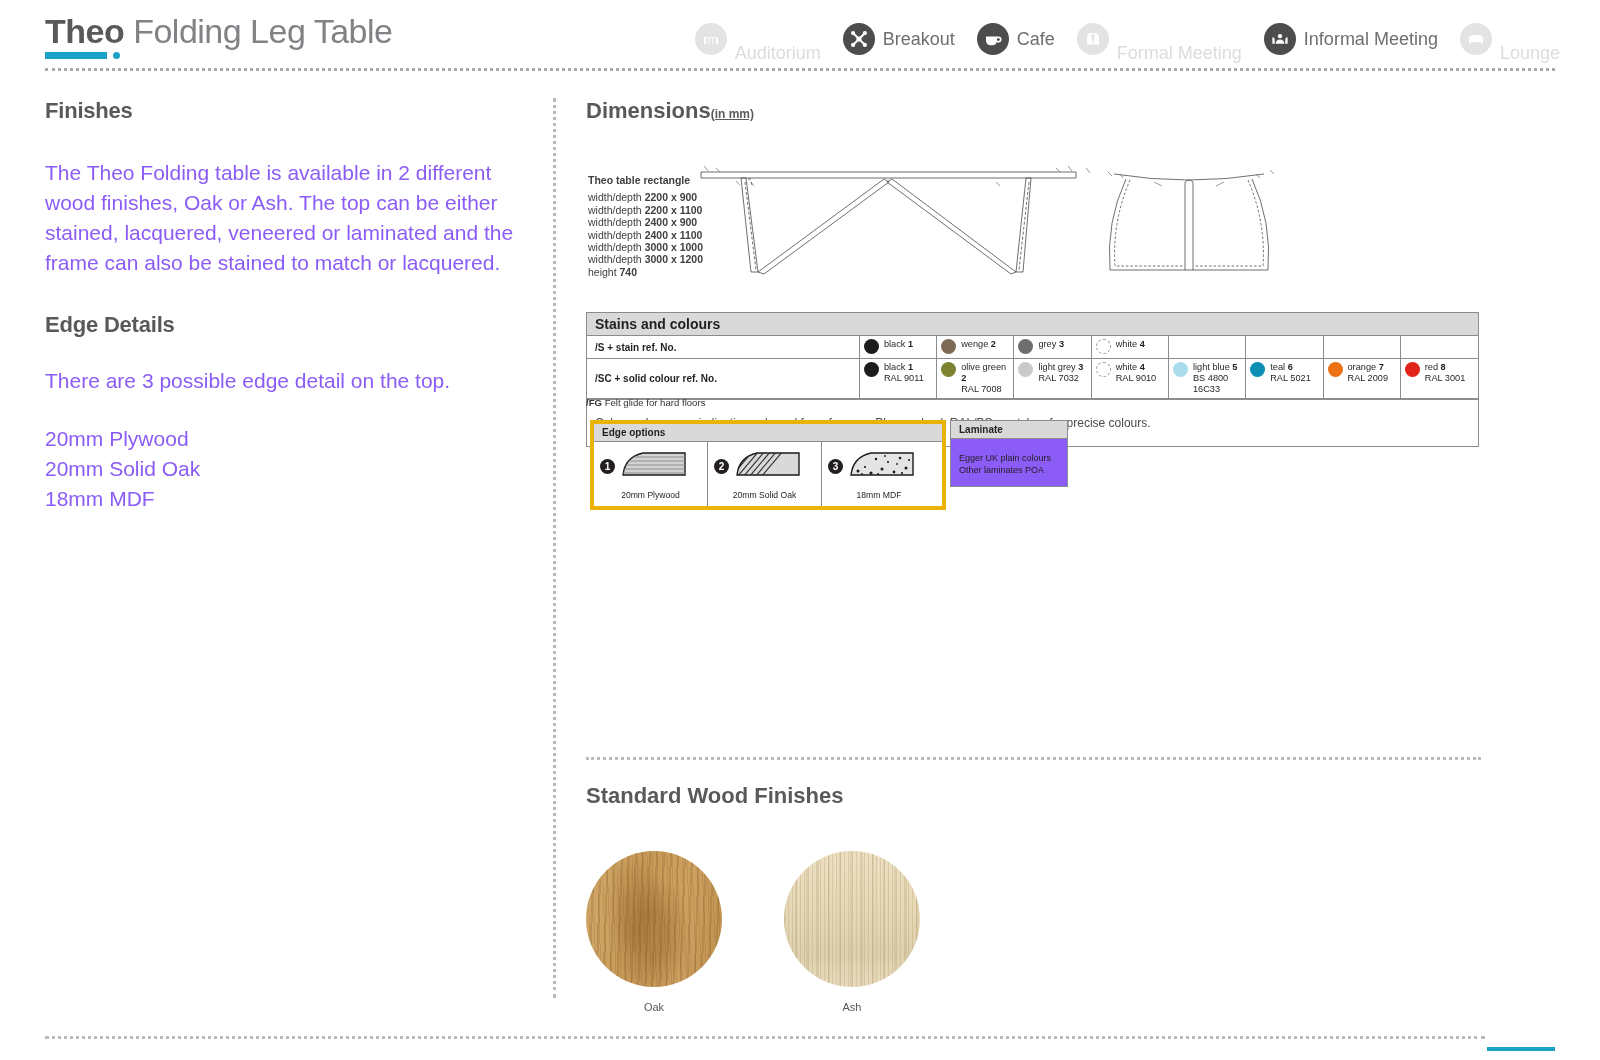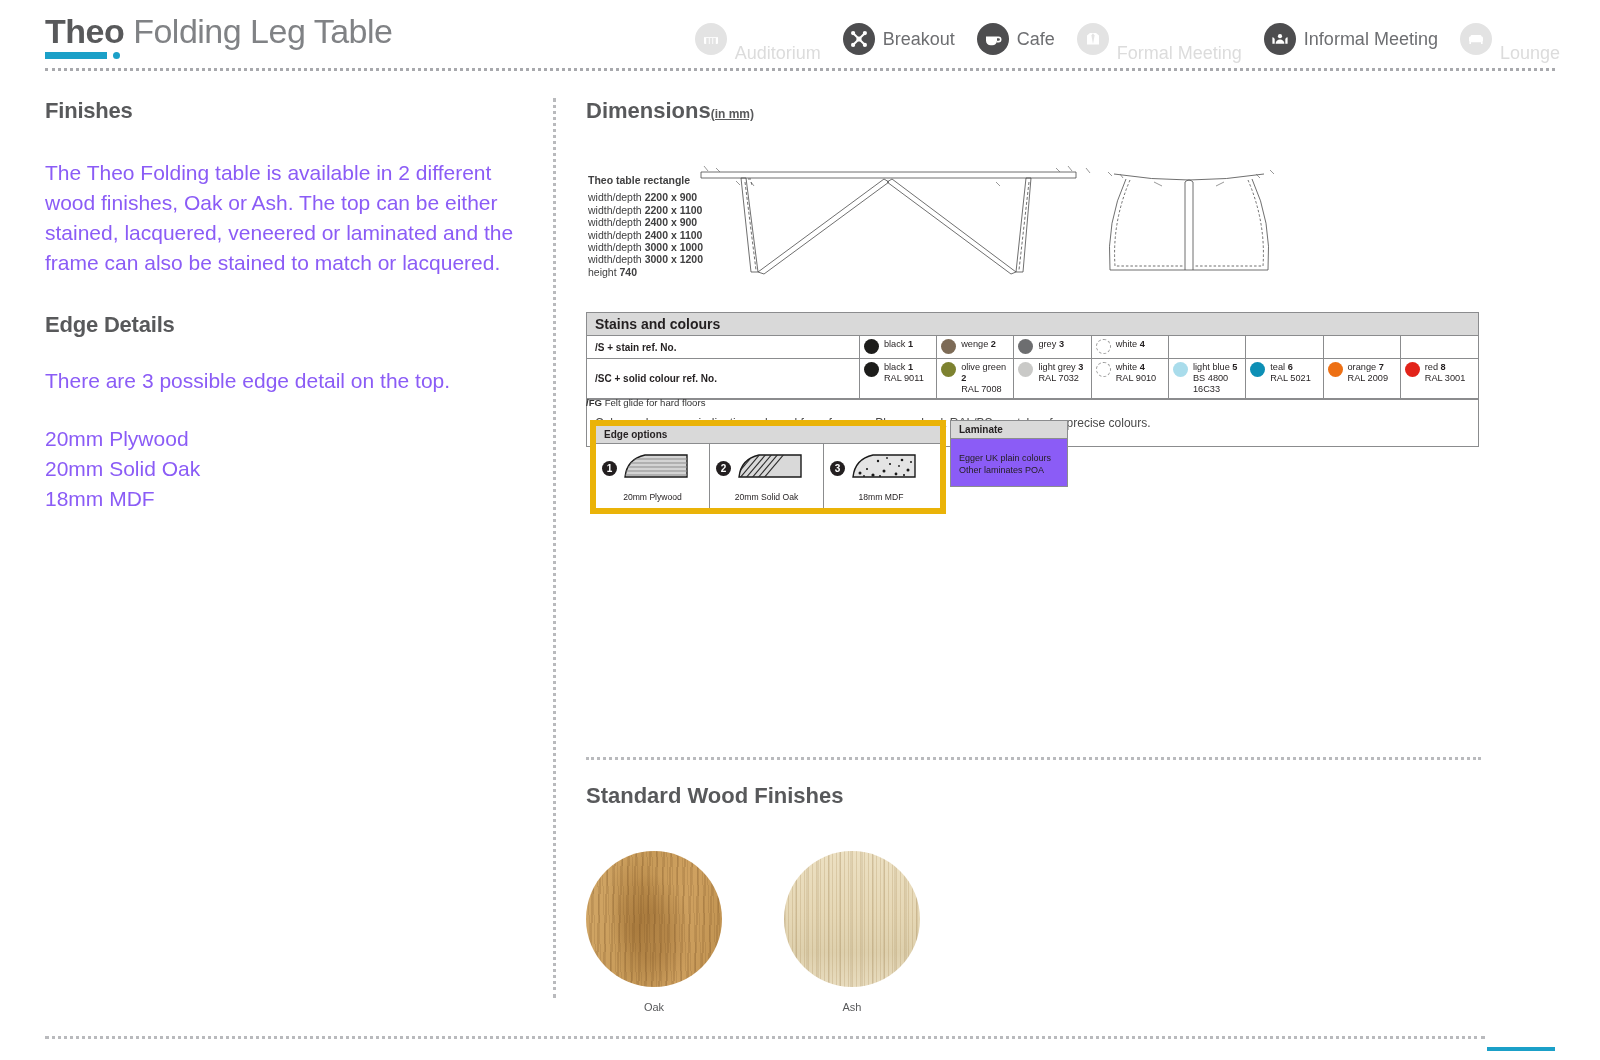--- a/index.html
+++ b/index.html
@@ -72,21 +72,21 @@
   .sw { width: 15px; height: 15px; border-radius: 50%; flex: none; }
   .sw.outline { background: #fff; border: 1px dashed #9a9a9a; }
   .sw-txt { line-height: 11px; font-size: 9.2px; }
   .sw-txt b { font-weight: bold; }
   .stains-note { border-top: 1px solid #8b8c8e; padding: 16px 8px; font-size: 12px; color: #4a4a4a; }
   .fg-note { position: absolute; left: 586px; top: 397px; font-size: 9.6px; color: #333; }
   .fg-note b { font-weight: bold; }
 
   
   .edgebox { position: absolute; left: 590px; top: 420px; width: 356px;
-      border: 6px solid #eab308; background: #fff; }
+      border: 4px solid #eab308; background: #fff; }
   .edgebox-head { background: #d9d9d9; border-bottom: 1px solid #8b8c8e;
       padding: 3px 8px; font-weight: bold; font-size: 10px; color: #231f20; }
   .edge-row { display: flex; }
   .edge-cell { width: 114px; border-right: 1px solid #8b8c8e; padding: 7px 6px 6px;
       display: flex; flex-direction: column; align-items: center; }
   .edge-cell:last-child { border-right: none; }
   .edge-top { display: flex; align-items: center; gap: 6px; width: 100%; }
   .edge-num { width: 15px; height: 15px; border-radius: 50%; background: #231f20; color: #fff;
       font-size: 10px; font-weight: bold; display: flex; align-items: center; justify-content: center; flex: none; }
   .edge-cap { font-size: 8.6px; color: #231f20; margin-top: 7px; text-align: center; }

